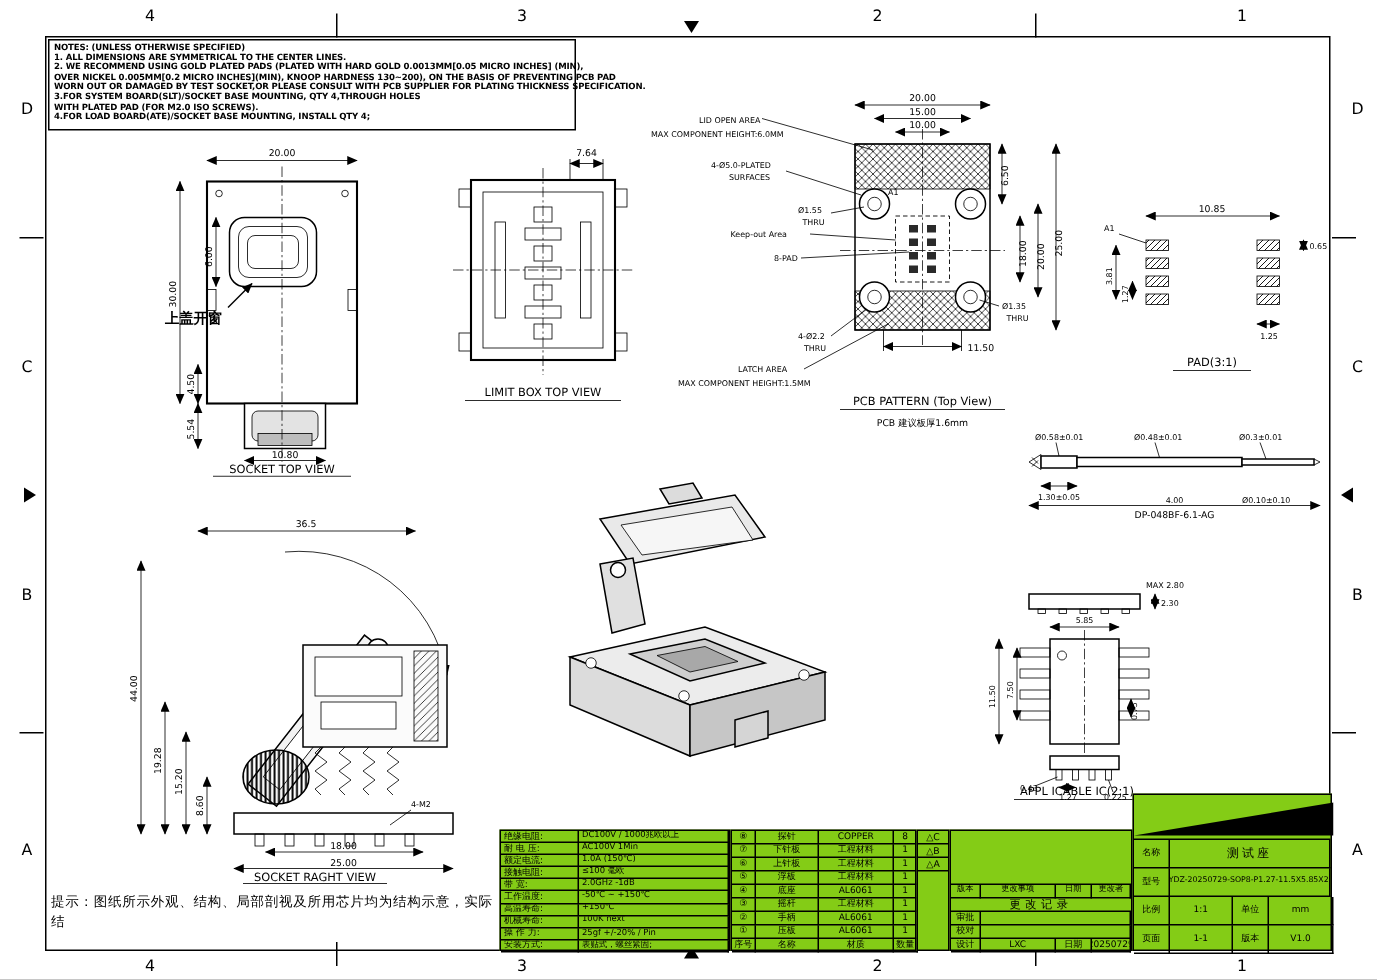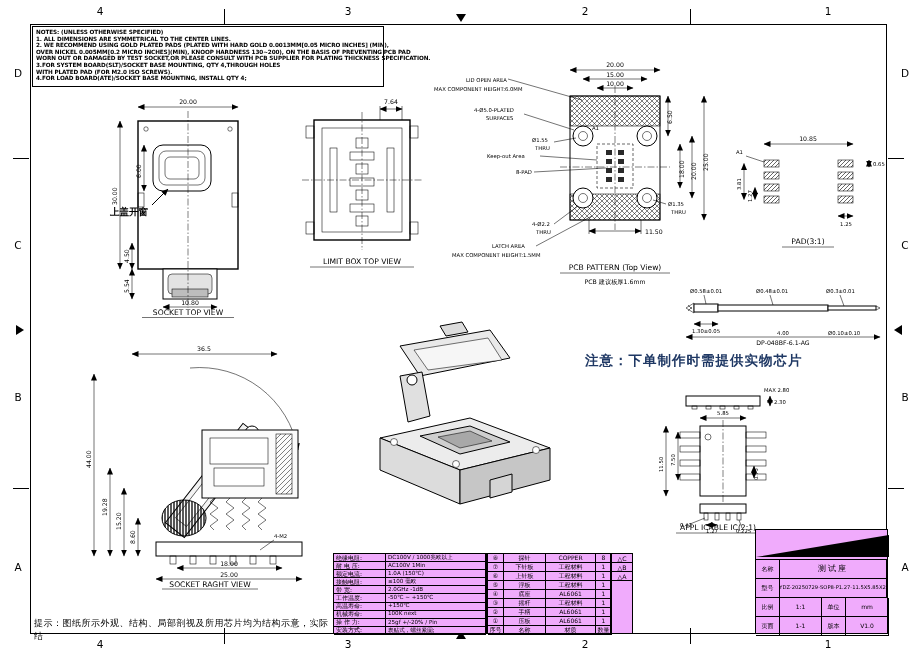--- a/index.html
+++ b/index.html
@@ -24,21 +24,21 @@
   svg .ts{font-size:5.3px}
   svg .tc{font-size:9.5px;font-weight:bold}
   svg .mid{text-anchor:middle}
   .ln{stroke:#000;stroke-width:1;fill:none}
   .ln2{stroke:#000;stroke-width:1.4;fill:none}
   .tn{stroke:#000;stroke-width:.55;fill:none}
   .dim{stroke:#000;stroke-width:.55;fill:none}
   .cl{stroke:#000;stroke-width:.5;stroke-dasharray:7 2 1.5 2;fill:none}
   .dsh{stroke:#000;stroke-width:.6;stroke-dasharray:3 2;fill:none}
   
-  .tb{box-sizing:border-box;border:1.3px solid #000;background:#f0abfc}
+  .tb{box-sizing:border-box;border:1.3px solid #000;background:#84cc16}
   .grid{display:grid}
   .cell{border-right:.8px solid #000;border-bottom:.8px solid #000;font-size:6px;line-height:1;
         display:flex;align-items:center;padding-left:2px;overflow:hidden;white-space:nowrap;box-sizing:border-box}
   .ctr{justify-content:center;padding-left:0}
   .v56{font-size:5.6px}
   .rev-record{font-size:7.5px;letter-spacing:3px;display:flex;align-items:center;justify-content:center;border-bottom:.8px solid #000;box-sizing:border-box}
   .deltas div{font-size:6.2px;height:9px;line-height:9px;text-align:center;border-bottom:.8px solid #000;box-sizing:border-box}
 </style>
 </head>
 <body>
@@ -311,21 +311,20 @@
       <line class="tn" x1="162" y1="11" x2="166" y2="22"></line>
       <line class="dim" x1="16" y1="40" x2="40" y2="40" marker-start="url(#m5)" marker-end="url(#m5)"></line>
       <text class="ts mid" x="28" y="49">1.30±0.05</text>
       <line class="dim" x1="8" y1="53" x2="202" y2="53" marker-start="url(#m5)" marker-end="url(#m5)"></line>
       <text class="ts mid" x="105" y="51">4.00</text>
       <text class="ts" x="150" y="51">Ø0.10±0.10</text>
     </g>
     <text class="mid" x="105" y="61">DP-048BF-6.1-AG</text>
   </svg>
 
-  <div class="abs notice" style="left:585px;top:352px;width:240px">注意：下单制作时需提供实物芯片</div>
 
   <svg class="abs" style="left:628px;top:380px" width="180" height="158" viewBox="0 0 180 158">
     <defs>
         <marker id="m6" markerUnits="userSpaceOnUse" markerWidth="7" markerHeight="6" refX="6.5" refY="3" orient="auto-start-reverse" viewBox="0 0 7 6">
           <path d="M0,0L7,3L0,6Z" fill="#000"></path>
         </marker>
       </defs>
     <g>
       <rect class="ln" x="58" y="16" width="74" height="10" style="fill:#fff"></rect>
       <rect class="tn" x="64" y="26" width="5" height="3"></rect>
@@ -446,21 +445,21 @@
       <polygon class="tn" points="98,119 130,113 152,123 120,130" style="fill:#a8a8a8"></polygon>
       <polygon class="ln" points="40,120 120,152 120,186 40,152" style="fill:#dcdcdc"></polygon>
       <polygon class="ln" points="120,152 210,130 210,162 120,186" style="fill:#c6c6c6"></polygon>
       <polygon class="ln" points="150,162 172,156 172,174 150,180" style="fill:#d5d5d5"></polygon>
       <circle class="tn" cx="54" cy="124" r="3.5" style="fill:#fff"></circle>
       <circle class="tn" cx="196" cy="132" r="3.5" style="fill:#fff"></circle>
       <circle class="tn" cx="116" cy="146" r="3.5" style="fill:#fff"></circle>
     </g>
   </svg>
 
-  <div class="abs tip" style="left:34px;top:617px;width:300px">
+  <div class="abs tip" style="left:34px;top:596px;width:300px">
     <div>提示：图纸所示外观、结构、局部剖视及所用芯片均为结构示意，实际结</div>
   </div>
 
   <div class="abs tb grid" style="left:333px;top:553px;width:154px;height:81px;grid-template-columns:52px 1fr;grid-auto-rows:8.1px">
     <div class="cell">绝缘电阻:</div>
       <div class="cell v56">DC100V / 1000兆欧以上</div>
     <div class="cell">耐 电 压:</div>
       <div class="cell v56">AC100V 1Min</div>
     <div class="cell">额定电流:</div>
       <div class="cell v56">1.0A  (150℃)</div>
@@ -518,20 +517,42 @@
       <div class="cell ctr">材质</div>
       <div class="cell ctr">数量</div>
   </div>
 
   <div class="abs tb deltas" style="left:611px;top:553px;width:22px;height:81px">
     <div>△C</div>
     <div>△B</div>
     <div>△A</div>
   </div>
 
+  <div class="abs tb" style="left:633px;top:553px;width:122px;height:81px">
+    <div style="height:36px;border-bottom:.8px solid #000;box-sizing:border-box"></div>
+    <div class="grid" style="grid-template-columns:20px 50px 24px 26px;grid-auto-rows:9px">
+      <div class="cell ctr ts" style="font-size:5.5px">版本</div>
+      <div class="cell ctr" style="font-size:5.5px">更改事项</div>
+      <div class="cell ctr" style="font-size:5.5px">日期</div>
+      <div class="cell ctr" style="font-size:5.5px">更改者</div>
+    </div>
+    <div class="rev-record" style="height:9px">更改记录</div>
+    <div class="grid" style="grid-template-columns:20px 1fr;grid-auto-rows:9px">
+      <div class="cell ctr">审批</div>
+        <div class="cell"></div>
+      <div class="cell ctr">校对</div>
+        <div class="cell"></div>
+    </div>
+    <div class="grid" style="grid-template-columns:20px 50px 24px 26px;grid-auto-rows:9px">
+      <div class="cell ctr">设计</div>
+      <div class="cell ctr">LXC</div>
+      <div class="cell ctr">日期</div>
+      <div class="cell ctr">20250729</div>
+    </div>
+  </div>
 
   <div class="abs tb" style="left:755px;top:529px;width:133px;height:105px">
     <div style="height:29px;position:relative">
       <svg width="133" height="29" viewBox="0 0 133 29">
         <polygon points="0,27 133,5 133,27" fill="#000"></polygon>
       </svg>
     </div>
     <div class="grid" style="grid-template-columns:24px 1fr;grid-auto-rows:19px;border-top:.8px solid #000">
       <div class="cell ctr">名称</div>
       <div class="cell ctr" style="font-size:8px;letter-spacing:2px">测试座</div>

